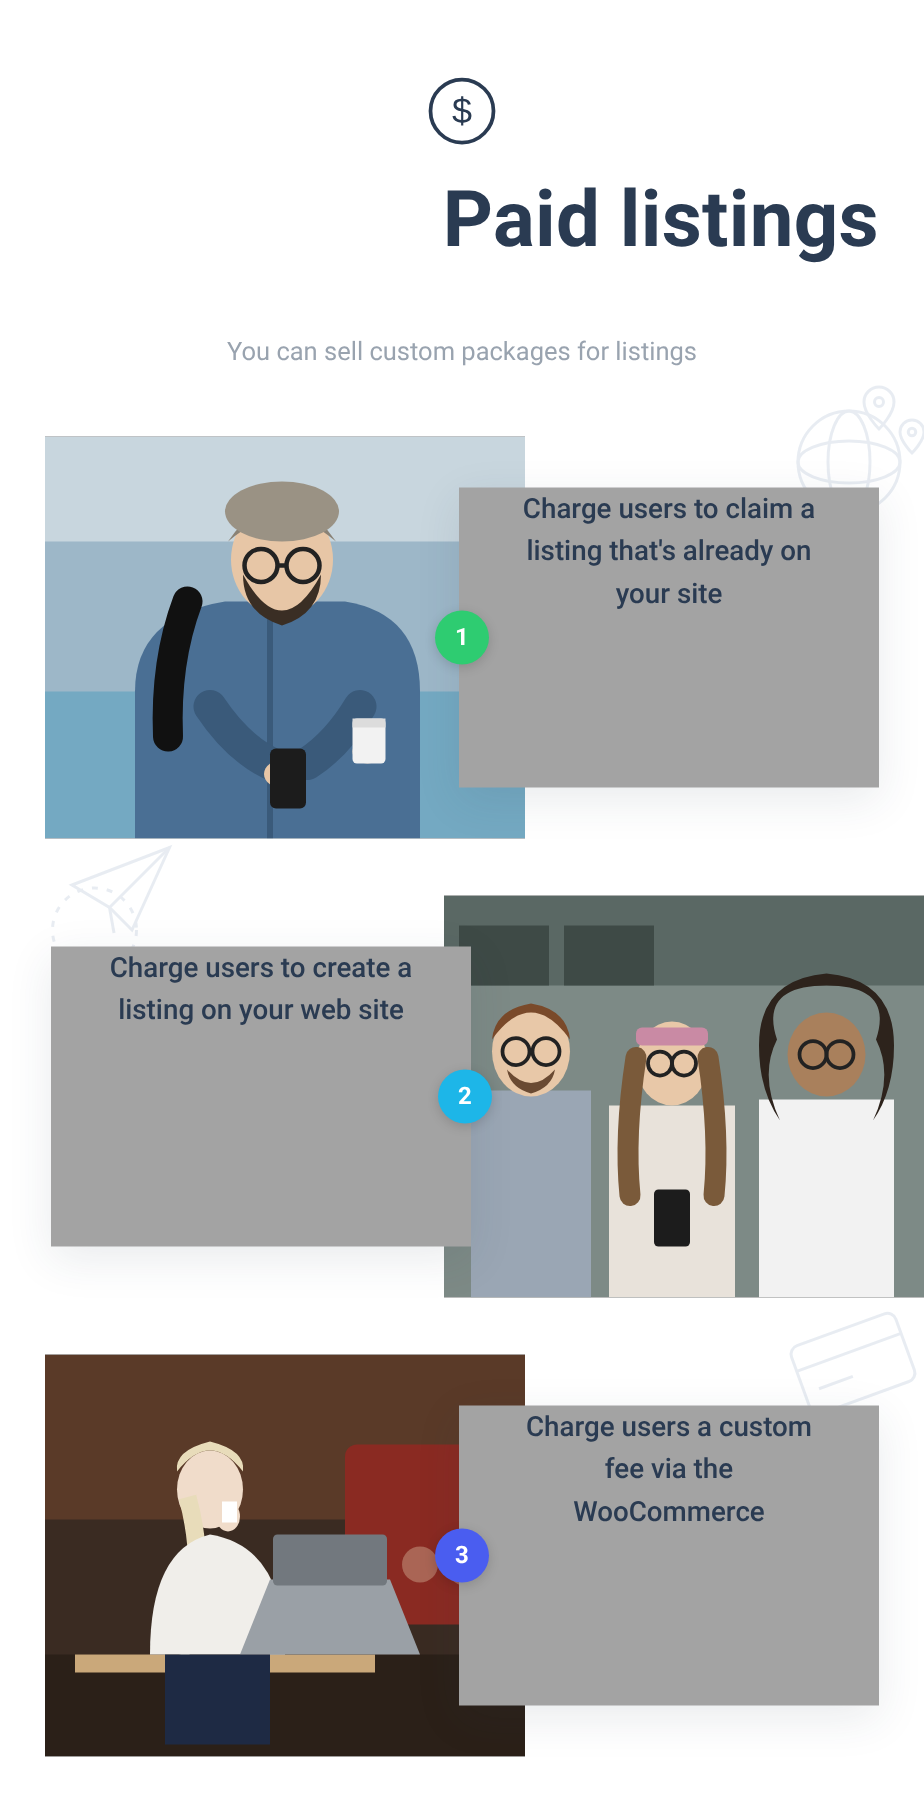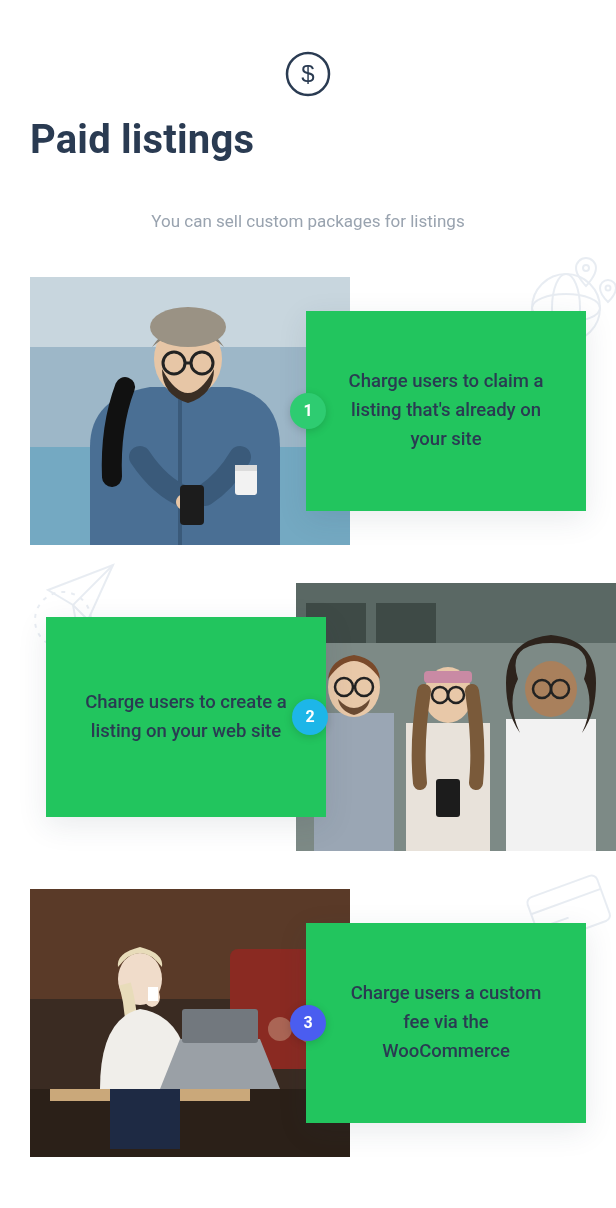--- a/index.html
+++ b/index.html
@@ -20,22 +20,22 @@
 
   
   .hero-icon {
     display: flex;
     justify-content: center;
     margin-bottom: 18px;
   }
   .hero-icon svg { display: block; }
 
   h1.title {
-    text-align: left;
-    font-size: 40px;
+    text-align: right;
+    font-size: 52px;
     font-weight: 700;
     color: #2a3b52;
     margin-bottom: 14px;
     letter-spacing: 0.2px;
   }
 
   .subtitle {
     text-align: center;
     color: #99a3af;
     font-size: 17px;
@@ -59,24 +59,24 @@
     overflow: hidden;
     background: #888;
   }
   .photo svg { width: 100%; height: 100%; display: block; }
 
   .card {
     position: absolute;
     top: 34px;
     width: 280px;
     height: 200px;
-    background: #22c55e;
+    background: #a3a3a3;
     box-shadow: 0 8px 28px rgba(40,55,80,0.10);
     display: flex;
-    align-items: center;
+    align-items: flex-start;
     justify-content: center;
     padding: 0 32px;
   }
   .card-text {
     text-align: center;
     color: #2a3b52;
     font-size: 18.5px;
     line-height: 1.55;
     font-weight: 500;
   }
@@ -95,21 +95,21 @@
     z-index: 5;
     box-shadow: 0 2px 8px rgba(0,0,0,0.15);
   }
 
   
   .row.left .photo { left: 0; top: 0; }
   .row.left .card  { right: 0; }
   .row.left .badge { left: 260px; top: 116px; }
 
   .row.right .photo { right: -30px; top: 0; }
-  .row.right .card  { left: 16px; }
+  .row.right .card  { left: 4px; }
   .row.right .badge { left: 262px; top: 116px; }
 
   
   .doodle {
     position: absolute;
     z-index: 0;
     opacity: 0.6;
   }
   .doodle svg { display: block; }
 

